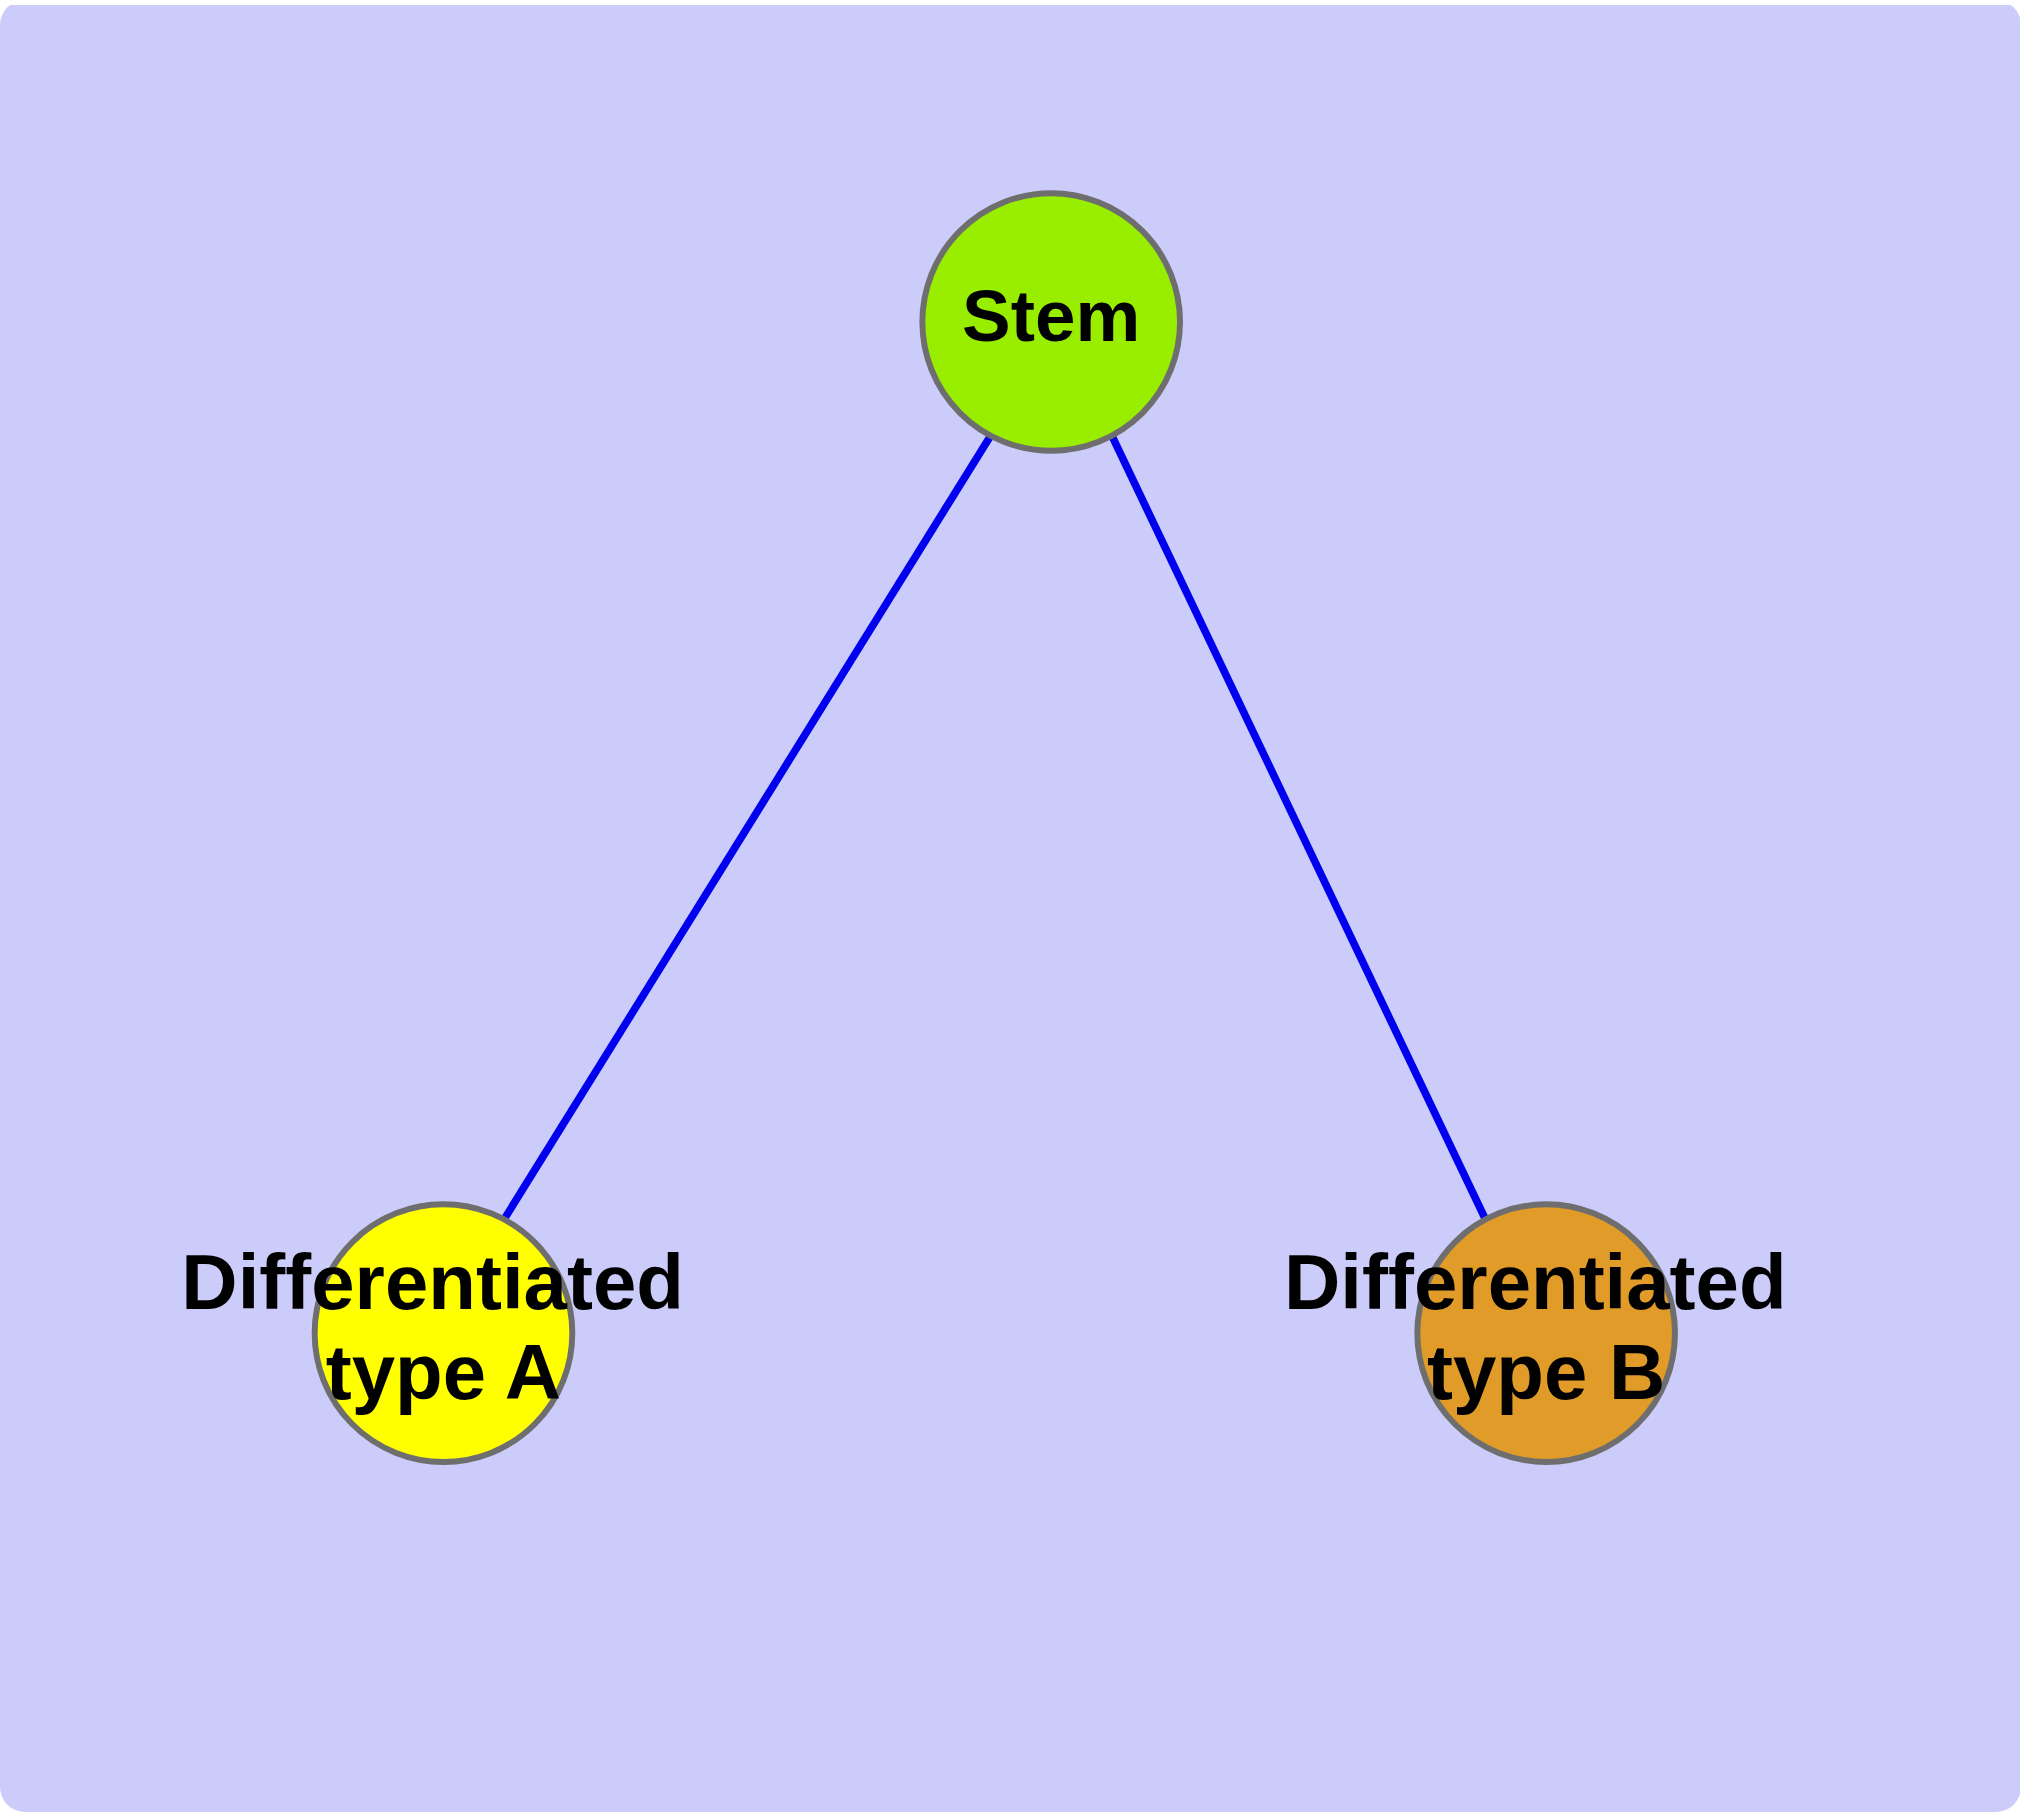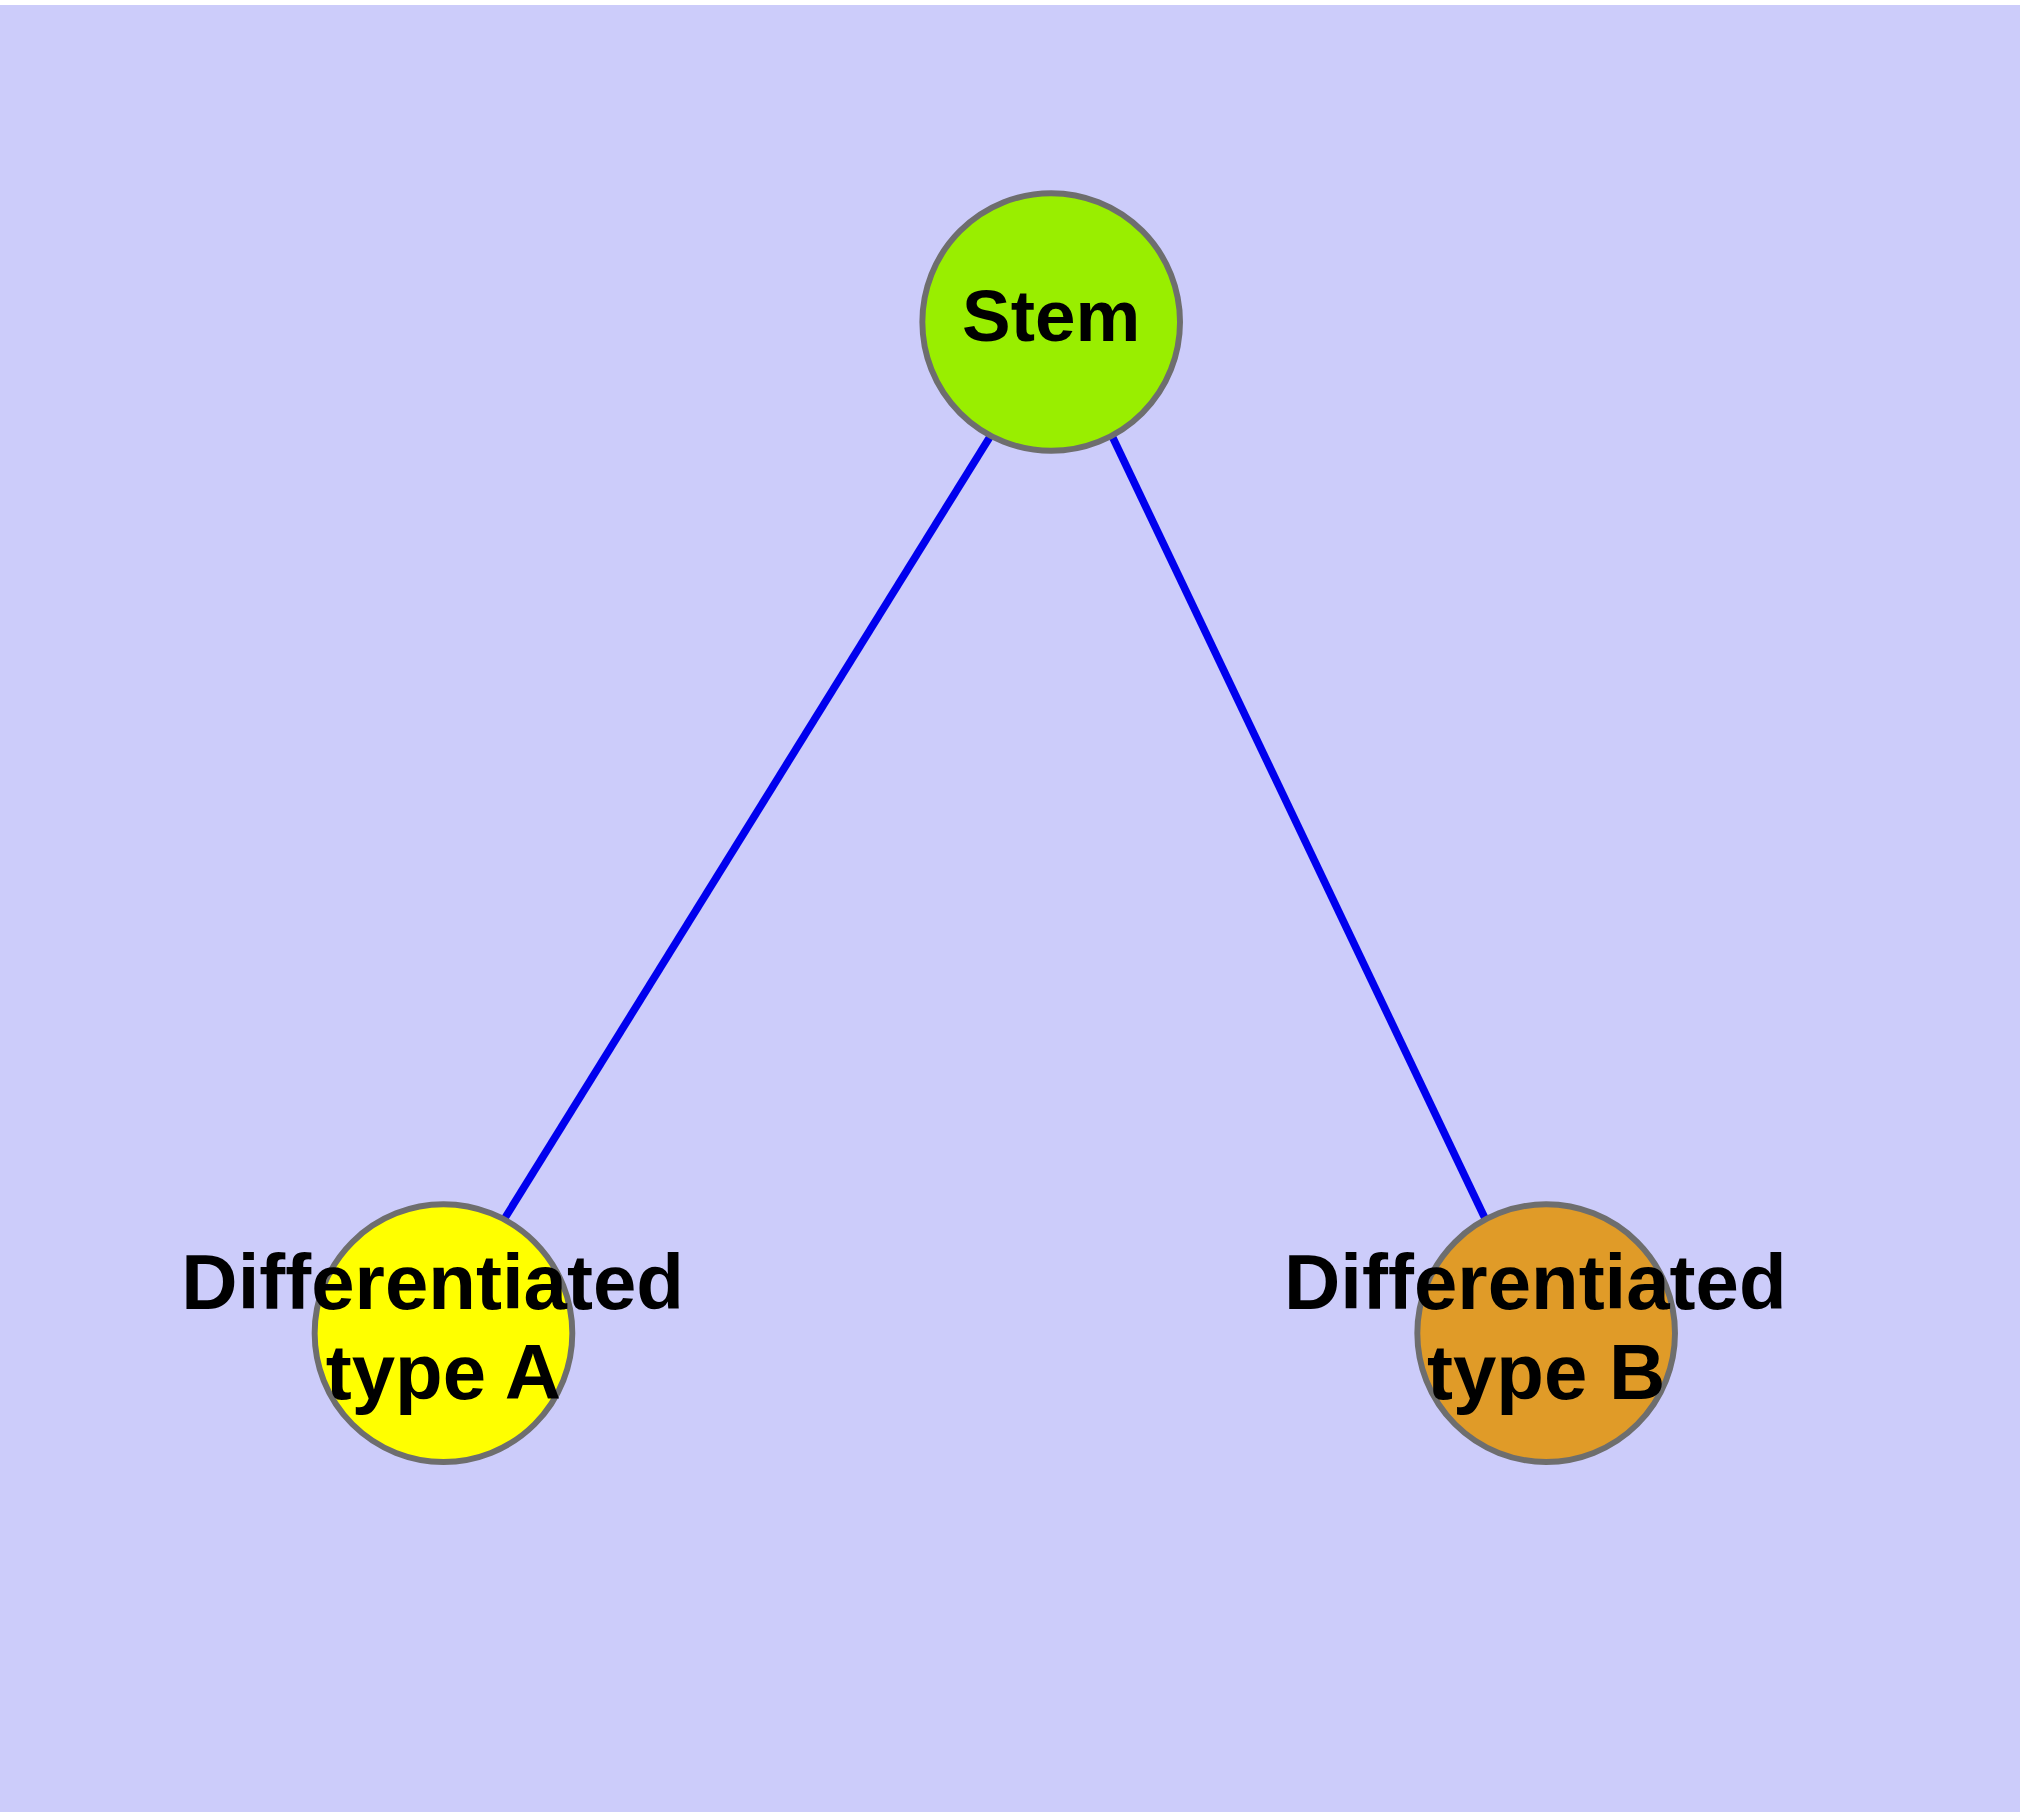--- a/index.html
+++ b/index.html
@@ -8,20 +8,21 @@
     padding: 0;
     background: #ffffff;
   }
   #canvas-root {
     position: relative;
     width: 2021px;
     height: 1812px;
     background: #ffffff;
     overflow: hidden;
     font-family: "Liberation Sans", sans-serif;
+    border-radius: 25px;
   }
   #graph-surface {
     position: absolute;
     left: 0;
     top: 5.1px;
     width: 2021px;
     height: 1807px;
     background: #ccccfa;
   }
   #graph-svg {

